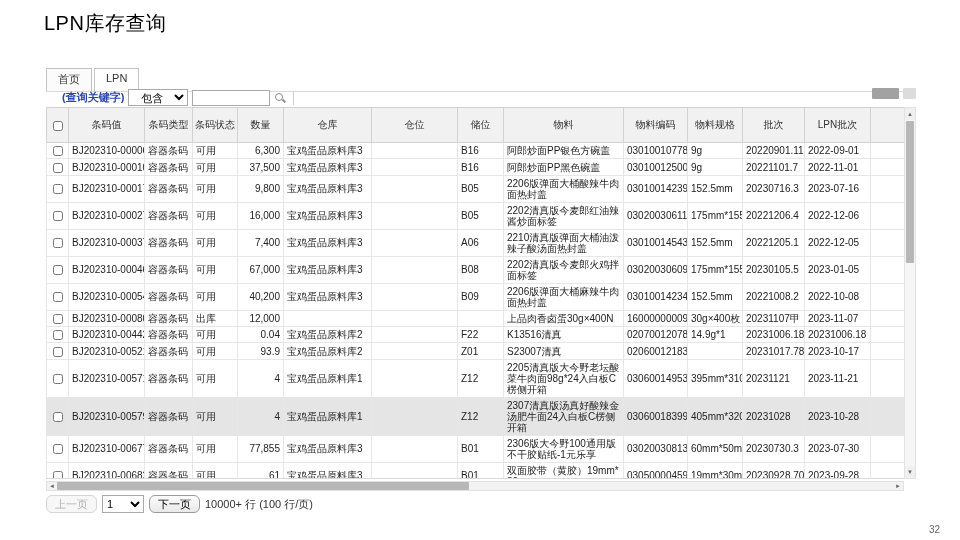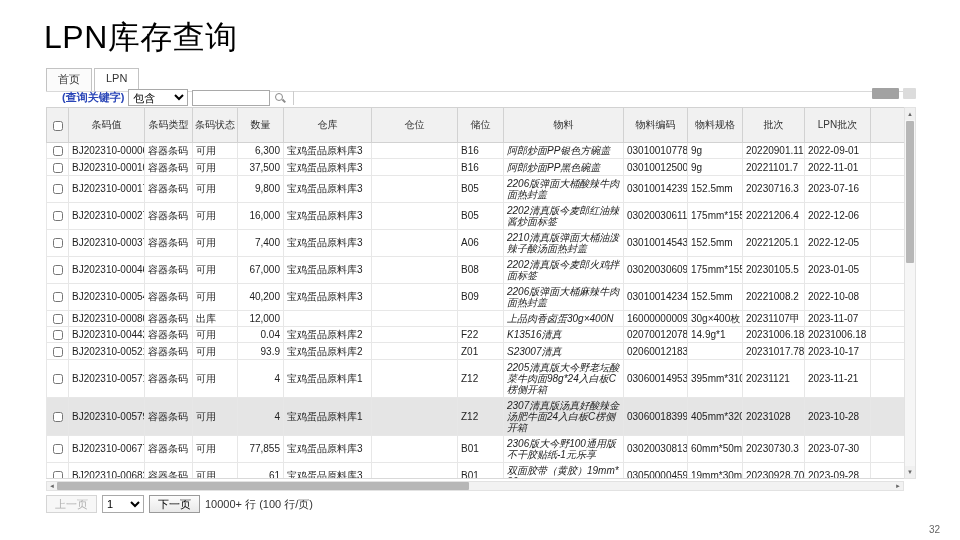--- a/index.html
+++ b/index.html
@@ -1,62 +1,62 @@
 <!DOCTYPE html>
 <html><head>
 <meta charset="utf-8">
 <style>
   * { box-sizing: border-box; }
   html,body { margin:0; padding:0; background:#fff; }
   body { width:960px; height:540px; font-family:"Liberation Sans", sans-serif; }
   .slide { position:relative; width:960px; height:540px; overflow:hidden; background:#fff; }
 
-  .title { position:absolute; left:44px; top:10px; font-size:32px; color:#000; letter-spacing:0.5px;margin-top:6px; }
+  .title { position:absolute; left:44px; top:10px; font-size:20px; color:#000; letter-spacing:0.5px; }
 
   .tabs { position:absolute; left:46px; top:68px; width:870px; display:flex; border-bottom:1px solid #d9d9d9; }
   .tab { font-size:11px; padding:3px 11px 4px; border:1px solid #c3c3c3; border-bottom:none; background:#fbfbfb; color:#333; margin-right:2px; cursor:pointer; }
   .tab.active { font-weight:normal; background:#fff; position:relative; top:0; }
 
   .toolbar { position:absolute; left:46px; top:88px; height:19px; display:flex; align-items:center; gap:4px; font-size:11px; color:#333; }
   .kw-label { color:#2945b7; font-weight:bold;margin-left:16px; }
-  .match-select { font-size:11px; height:17px; width:60px; border:1px solid #a9a9a9; background:#fff; }
+  .match-select { font-size:11px; height:17px; width:60px; border:1px solid #a9a9a9; background:#fff;text-align:center; }
   .search-input { font-size:11px; height:16px; width:78px; border:1px solid #a9a9a9; padding:0 3px; }
   .mag { position:relative; width:12px; height:12px; display:inline-block; cursor:pointer; }
   .mag::before { content:""; position:absolute; left:1px; top:1px; width:6px; height:6px; border:1.5px solid #8a8a8a; border-radius:50%; }
   .mag::after { content:""; position:absolute; left:8px; top:8px; width:4px; height:1.5px; background:#8a8a8a; transform:rotate(45deg); }
   .tb-sep { width:1px; height:14px; background:#ccc; margin:0 3px; }
   .btn { font-size:11px; height:18px; padding:1px 8px; border:1px solid #9a9a9a; border-radius:2px; background:linear-gradient(#fcfcfc,#e9e9e9); color:#222; cursor:pointer;margin-top:41px; }
 
   .view-icons { position:absolute; left:872px; top:88px; display:flex; gap:4px; align-items:center; }
   .vi-a { width:27px; height:11px; background:#a2a2a2; border-radius:1px; cursor:pointer; }
   .vi-b { width:13px; height:11px; background:#dcdcdc; border-radius:1px; cursor:pointer; }
 
   .gridwrap { position:absolute; left:46px; top:107px; display:flex; }
   .tablebox { width:858px; height:372px; overflow:hidden; border-bottom:1px solid #d9d9d9; }
   table { border-collapse:collapse; table-layout:fixed; width:858px; font-size:10px; color:#222; }
   thead th { background:#f1f1f1; border:1px solid #d2d2d2; font-weight:normal; color:#333; height:35px; padding:4px 2px; text-align:center; white-space:nowrap; overflow:hidden; }
   tbody td { border:1px solid #e7e7e7; padding:2px 3px; line-height:11px; white-space:nowrap; overflow:hidden; background:#fff; }
   tbody tr.selected td { background:#e5e5e5;margin-top:9px; }
-  td.wrap { white-space:normal; word-break:break-all;font-style:italic; }
+  td.wrap { white-space:normal; word-break:break-all; }
   td.right { text-align:right; }
   td.center, th.center { text-align:center; }
   input[type=checkbox] { width:10px; height:10px; margin:0; vertical-align:middle; cursor:pointer; }
 
   .vscroll { width:12px; height:372px; background:#f6f6f6; border:1px solid #e2e2e2; display:flex; flex-direction:column; align-items:stretch; }
   .varrow { height:12px; background:#f0f0f0; color:#666; font-size:6px; line-height:12px; text-align:center; cursor:pointer; }
   .vthumb { height:142px; margin:1px; background:#b7b7b7; border-radius:1px; cursor:pointer; }
   .vspacer { flex:1; }
 
   .hscroll { position:absolute; left:46px; top:481px; width:858px; height:10px; background:#f2f2f2; border:1px solid #e2e2e2; display:flex; align-items:center; }
   .harrow { width:10px; height:10px; color:#666; font-size:6px; line-height:10px; text-align:center; cursor:pointer; }
   .hthumb { width:412px; height:8px; background:#b7b7b7; border-radius:1px; cursor:pointer; }
   .hspacer { flex:1; }
 
   .pager { position:absolute; left:46px; top:495px; display:flex; align-items:center; gap:5px; font-size:11px; color:#333; }
-  .pg-btn { font-size:11px; height:18px; padding:1px 8px; border:1px solid #9a9a9a; border-radius:0; background:linear-gradient(#fcfcfc,#e9e9e9); cursor:pointer; }
+  .pg-btn { font-size:11px; height:18px; padding:1px 8px; border:1px solid #9a9a9a; border-radius:6px; background:linear-gradient(#fcfcfc,#e9e9e9); cursor:pointer; }
   .pg-btn.disabled { color:#b0b0b0; border-color:#d5d5d5; background:#f7f7f7; cursor:default; }
   .pg-select { font-size:11px; height:18px; width:42px; border:1px solid #a9a9a9; background:#fff; }
   .pg-info b { font-weight:normal; }
 
   .slide-num { position:absolute; right:20px; bottom:5px; font-size:10px; color:#666; }
 </style>
 </head>
 <body>
 
 <div class="slide">

